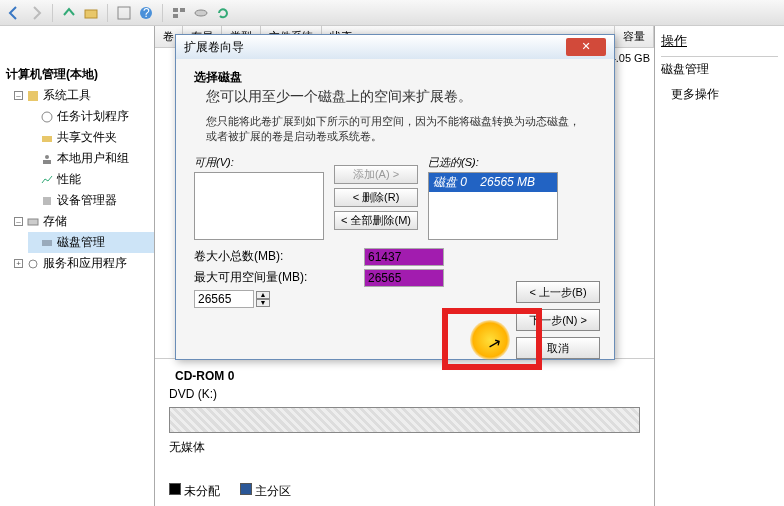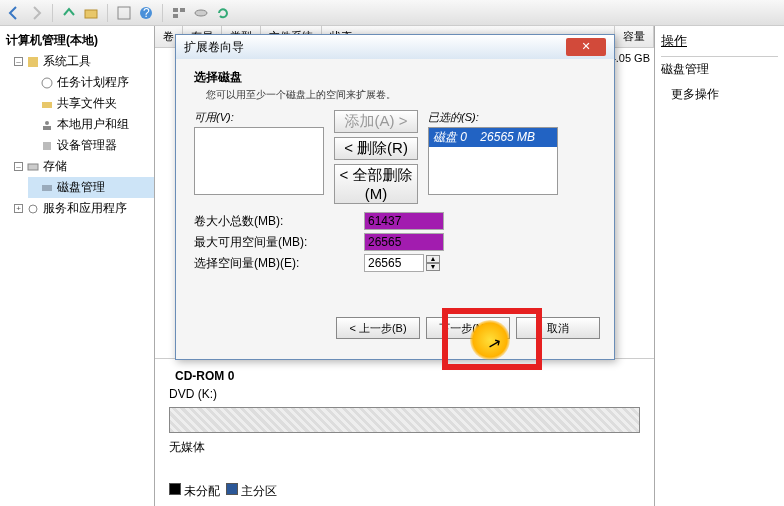--- a/index.html
+++ b/index.html
@@ -4,67 +4,67 @@
 <style>
 * { box-sizing: border-box; margin: 0; padding: 0; font-family: "Microsoft YaHei", SimSun, sans-serif; font-size: 12px; }
 body { width: 784px; height: 506px; background: #e8e8e8; overflow: hidden; position: relative; }
 
 .toolbar { height: 26px; background: linear-gradient(#f8f8f8, #e0e0e0); border-bottom: 1px solid #ccc; display: flex; align-items: center; padding: 0 6px; gap: 6px; }
 .toolbar .icon { width: 16px; height: 16px; display: inline-block; }
 .toolbar .sep { width: 1px; height: 18px; background: #ccc; margin: 0 2px; }
 
 .main { display: flex; height: calc(100% - 26px); }
 .tree { width: 155px; background: #fff; border-right: 1px solid #aaa; padding: 4px 0; }
-.tree-title { font-weight: bold; padding: 2px 6px; }
+.tree-title { font-weight: bold; padding: 2px 6px; margin-top: 34px; }
 .tree ul { list-style: none; padding-left: 14px; }
 .tree li { padding: 2px 0; white-space: nowrap; display: flex; align-items: center; gap: 3px; }
 .tree li .exp { width: 9px; height: 9px; border: 1px solid #888; font-size: 8px; line-height: 7px; text-align: center; color: #555; }
 .tree .sel { background: #cde4f7; }
 .tree .node-icon { width: 14px; height: 14px; display:inline-block; }
 
 .center { flex: 1; background: #fff; display: flex; flex-direction: column; position: relative; }
 .list-header { height: 22px; background: linear-gradient(#f8f8f8,#e8e8e8); border-bottom: 1px solid #ccc; display: flex; }
 .list-header span { padding: 3px 8px; border-right: 1px solid #ccc; font-size: 11px; }
 
 .right { width: 130px; background: #fff; border-left: 1px solid #aaa; padding: 4px 6px; }
 .right h4 { font-size: 13px; font-weight: normal; padding: 2px 0; text-decoration: underline; }
 .right .sub { border-top: 1px solid #ccc; margin-top: 4px; padding-top: 4px; font-size: 11px; }
 
 .disk-area { padding: 10px 14px; border-top: 1px solid #ccc; font-size: 11px; position: absolute; bottom: 40px; left: 0; right: 0; }
 .disk-header { margin-bottom: 4px; display:flex; align-items:center; gap:6px;}
 .disk-bar { height: 26px; border: 1px solid #888; background: repeating-linear-gradient(45deg,#ddd,#ddd 3px,#eee 3px,#eee 6px); margin-top:6px; }
-.legend { position:absolute; bottom:6px; left:14px; display:flex; gap:6px; font-size:11px; align-items:center;}
+.legend { position:absolute; bottom:6px; left:14px; display:flex; gap:20px; font-size:11px; align-items:center;}
 .legend .sw { width:12px; height:12px; border:1px solid #555; display:inline-block; margin-right:3px;}
 
 
 .dialog { position: absolute; left: 175px; top: 34px; width: 440px; height: 326px; background: #f5f5f5; border: 1px solid #6a8db7; box-shadow: 2px 2px 8px rgba(0,0,0,.3); }
 .dialog-title { height: 24px; background: linear-gradient(#fff,#dbe7f3); display: flex; align-items: center; padding: 0 8px; justify-content: space-between; }
 .dialog-close { width: 40px; height: 18px; background: #d24a3a; border-radius: 2px; color: #fff; text-align: center; font-size: 11px; line-height: 16px; cursor: pointer; }
 .dialog-body { padding: 10px 18px; }
 .dialog h3 { font-size: 12px; font-weight: bold; }
-.dialog .subtitle { font-size: 10px; color: #333; margin: 2px 0 8px 12px; }
+.dialog .subtitle { font-size: 14px; color: #333; margin: 2px 0 8px 12px; }
 .dialog .note { font-size: 11px; color: #333; margin: 6px 12px 10px; line-height: 1.4; }
 .pick { display: flex; gap: 10px; margin: 6px 0 4px; }
 .pick-col { display: flex; flex-direction: column; font-style: italic; }
 .pick label { font-size: 11px; margin-bottom: 2px; }
 .pick .box { width: 130px; height: 68px; border: 1px solid #999; background: #fff; font-size: 11px; overflow:hidden;}
 .pick .box .row-sel { background: #2263c3; color: #ffffff; padding: 1px 4px; }
 .pick .btns { display:flex; flex-direction:column; gap:4px; justify-content:center;}
-.pick .btns button { font-size: 15px; padding: 1px 4px; width: 84px; border:1px solid #999; background:linear-gradient(#fff,#e4e4e4); cursor:pointer;}
+.pick .btns button { font-size: 11px; padding: 1px 4px; width: 84px; border:1px solid #999; background:linear-gradient(#fff,#e4e4e4); cursor:pointer;}
 .pick .btns button[disabled]{ color:#999; }
 
 .fields { margin-top: 8px; }
 .fields .row { display: flex; align-items: center; margin: 3px 0; font-size: 11px; }
 .fields .row label { width: 170px; }
 .fields .row .val { width: 80px; border: 1px solid #aaa; padding: 1px 3px; background:#a21caf;}
 .fields .row input { width: 60px; border: 1px solid #aaa; padding: 1px 3px; }
 .spinner { display:inline-flex; flex-direction:column; margin-left:2px;}
 .spinner span{width:14px;height:8px;border:1px solid #888;font-size:7px;line-height:6px;text-align:center;background:#eee;}
 
-.dialog-footer { position: absolute; bottom: 20px; right: 14px; display: flex; gap: 6px; }
+.dialog-footer { position: absolute; bottom: 0; right: 14px; display: flex; gap: 6px; flex-direction: column; }
 .dialog-footer button { width: 84px; height: 22px; font-size: 11px; border: 1px solid #888; background: linear-gradient(#fff,#e2e2e2); cursor: pointer; }
 
 .highlight { position: absolute; border: 6px solid #e62020; pointer-events: none; }
 .cursor { position: absolute; width: 40px; height: 40px; border-radius: 50%; background: radial-gradient(circle,#ffdf3a 0%, #ffb200 60%, rgba(255,178,0,0) 75%); pointer-events:none; }
 .cursor::after { content:"↖"; position:absolute; left:18px; top:14px; font-size:16px; color:#000; transform: scaleX(-1) rotate(-15deg);}
 </style>
 </head>
 <body>
 
 <div class="toolbar">
@@ -133,20 +133,27 @@
             <span style="width:9px"></span>
             <span class="node-icon"><svg viewBox="0 0 14 14">
                 <circle cx="7" cy="5" r="2" fill="#888"></circle>
                 <rect x="3" y="8" width="8" height="4" fill="#888"></rect>
               </svg></span>
             <span>本地用户和组</span>
           </li>
         <li>
             <span style="width:9px"></span>
             <span class="node-icon"><svg viewBox="0 0 14 14">
+                <path d="M2 10l3-4 3 2 4-5" stroke="#3a7" fill="none"></path>
+              </svg></span>
+            <span>性能</span>
+          </li>
+        <li>
+            <span style="width:9px"></span>
+            <span class="node-icon"><svg viewBox="0 0 14 14">
                 <rect x="3" y="3" width="8" height="8" fill="#bbb"></rect>
               </svg></span>
             <span>设备管理器</span>
           </li>
       </ul>
       <li>
           <span class="exp">–</span>
           <span class="node-icon"><svg viewBox="0 0 14 14">
               <rect x="2" y="4" width="10" height="6" fill="#ccc" stroke="#888"></rect>
             </svg></span>
@@ -210,20 +217,21 @@
 </div>
 
 <div class="dialog">
   <div class="dialog-title">
     <span>扩展卷向导</span>
     <span class="dialog-close">✕</span>
   </div>
   <div class="dialog-body">
     <h3>选择磁盘</h3>
     <div class="subtitle">您可以用至少一个磁盘上的空间来扩展卷。</div>
+    <div class="note">您只能将此卷扩展到如下所示的可用空间，因为不能将磁盘转换为动态磁盘，或者被扩展的卷是启动卷或系统卷。</div>
 
     <div class="pick">
       <div class="pick-col">
         <label>可用(V):</label>
         <div class="box"></div>
       </div>
       <div class="btns">
         <button disabled="">添加(A) &gt;</button>
         <button>&lt; 删除(R)</button>
         <button>&lt; 全部删除(M)</button>
@@ -239,21 +247,20 @@
     <div class="fields">
       <div class="row">
           <label>卷大小总数(MB):</label>
           <span class="val">61437</span>
         </div>
       <div class="row">
           <label>最大可用空间量(MB):</label>
           <span class="val">26565</span>
         </div>
       <div class="row">
-          <label>选择空间量(MB)(E):</label>
         <input value="26565" style="">
         <span class="spinner">
             <span>▲</span>
             <span>▼</span>
           </span>
       </div>
     </div>
   </div>
   <div class="dialog-footer">
     <button>&lt; 上一步(B)</button>

